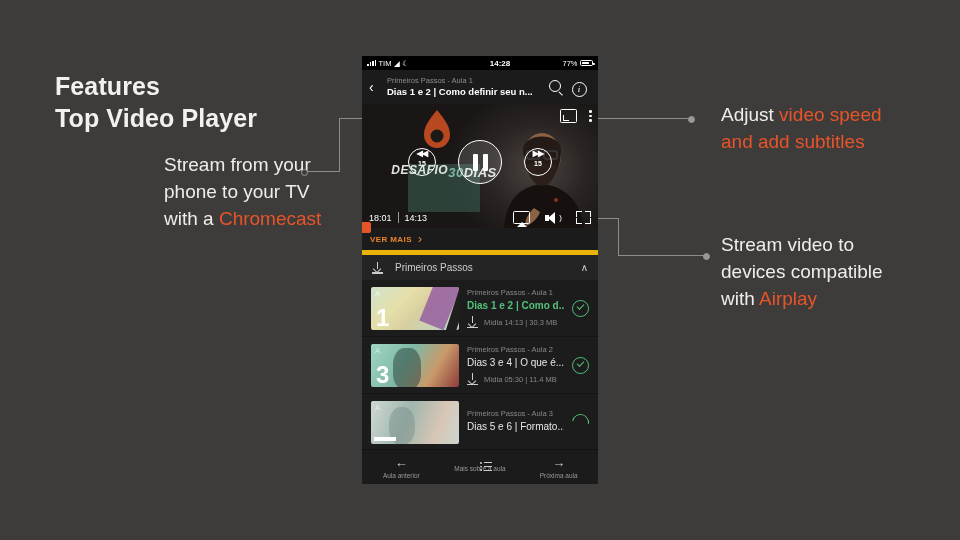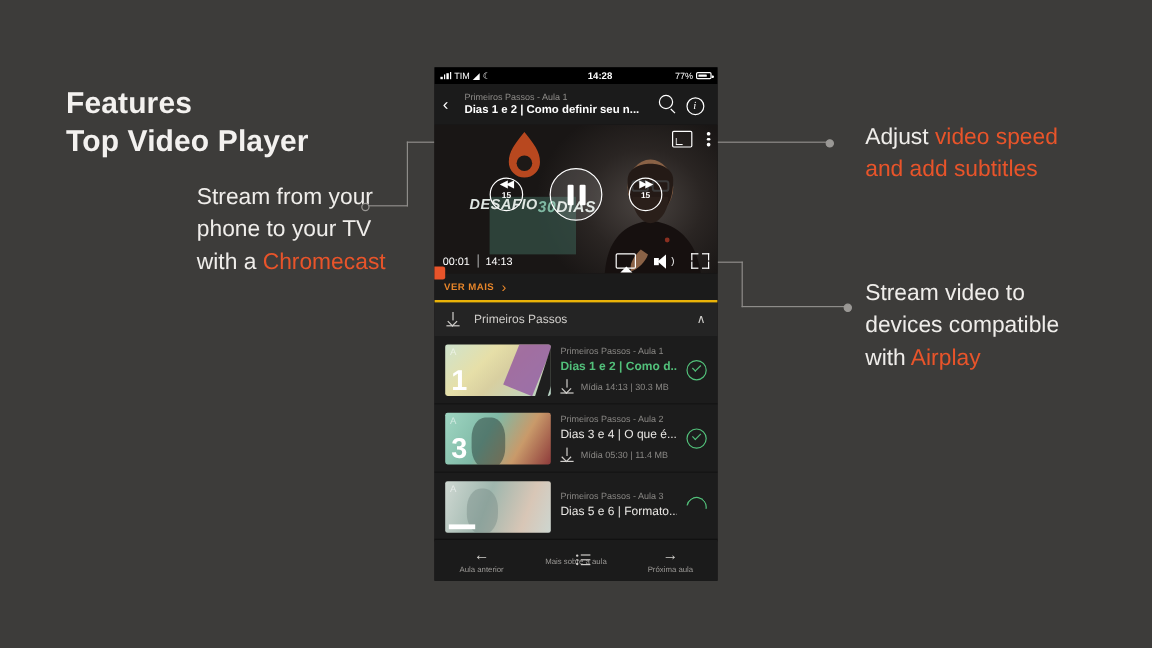--- a/index.html
+++ b/index.html
@@ -129,21 +129,21 @@
     height:22px;background:#1b1b1b;display:flex;align-items:center;
     padding:0 8px;box-sizing:border-box;gap:6px;position:relative;
   }
   .vermais .lbl{color:#e8862a;font-size:8px;font-weight:bold;letter-spacing:.4px;}
   .vermais .chev{color:#e8862a;font-size:12px;line-height:1;}
   .orangesq{position:absolute;left:-2px;top:-6px;width:11px;height:11px;border-radius:2px;background:#e8542a;}
 
   
   .section{
     height:30px;background:#242424;display:flex;align-items:center;padding:0 10px;
-    box-sizing:border-box;gap:12px;border-top:2px solid #eab308;
+    box-sizing:border-box;gap:12px;border-top:5px solid #eab308;
   }
   .section .name{color:#cfcdca;font-size:10px;flex:1;}
   .section .chev{color:#cfcdca;font-size:10px;}
   .ic-dl{width:11px;height:12px;position:relative;display:inline-block;}
   .ic-dl::before{content:"";position:absolute;left:4.6px;top:0;width:1.3px;height:7px;background:#cfcdca;}
   .ic-dl::after{content:"";position:absolute;left:2px;top:4.5px;width:5px;height:5px;
     border-left:1.3px solid #cfcdca;border-bottom:1.3px solid #cfcdca;transform:rotate(-45deg);}
   .ic-dl i{position:absolute;left:0;bottom:0;width:11px;height:1.3px;background:#cfcdca;}
 
   
@@ -303,21 +303,21 @@
             <i></i>
           </div>
         <div class="skip">
           <span class="arr">▶▶</span>
           <span>15</span>
         </div>
       </div>
 
       <div class="vbottom">
         <div class="vtime">
-          <span>00:01</span>
+          <span>18:01</span>
           <span class="sep"></span>
           <span>14:13</span>
         </div>
         <div class="vright">
           <div class="ic-airplay"></div>
           <div class="ic-vol">
               <span class="spk"></span>
               <span class="cone"></span>
               <span class="w">)</span>
             </div>

